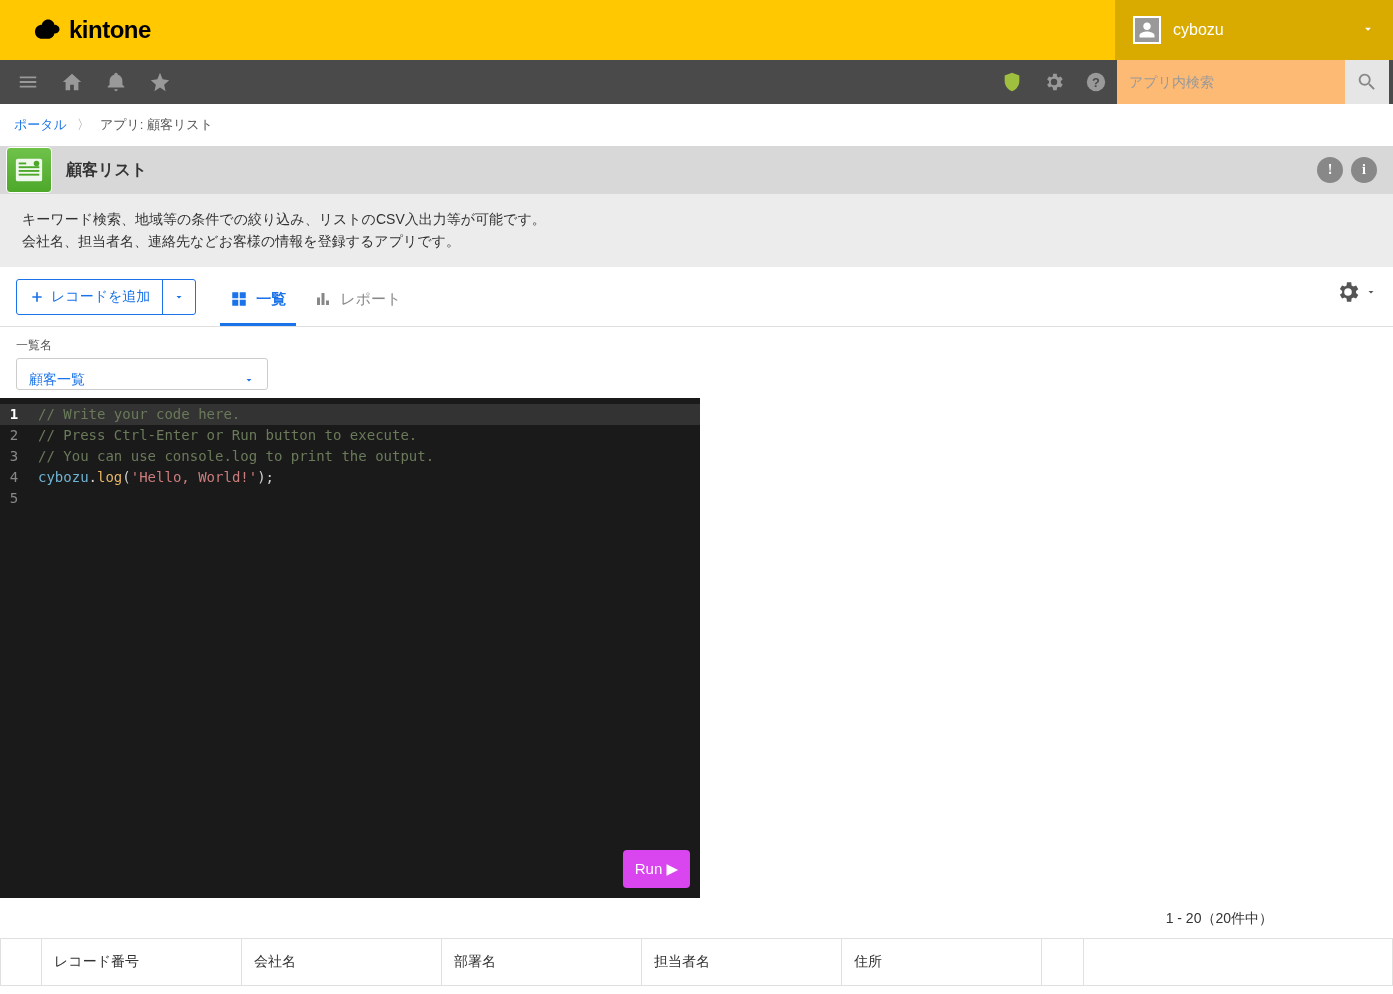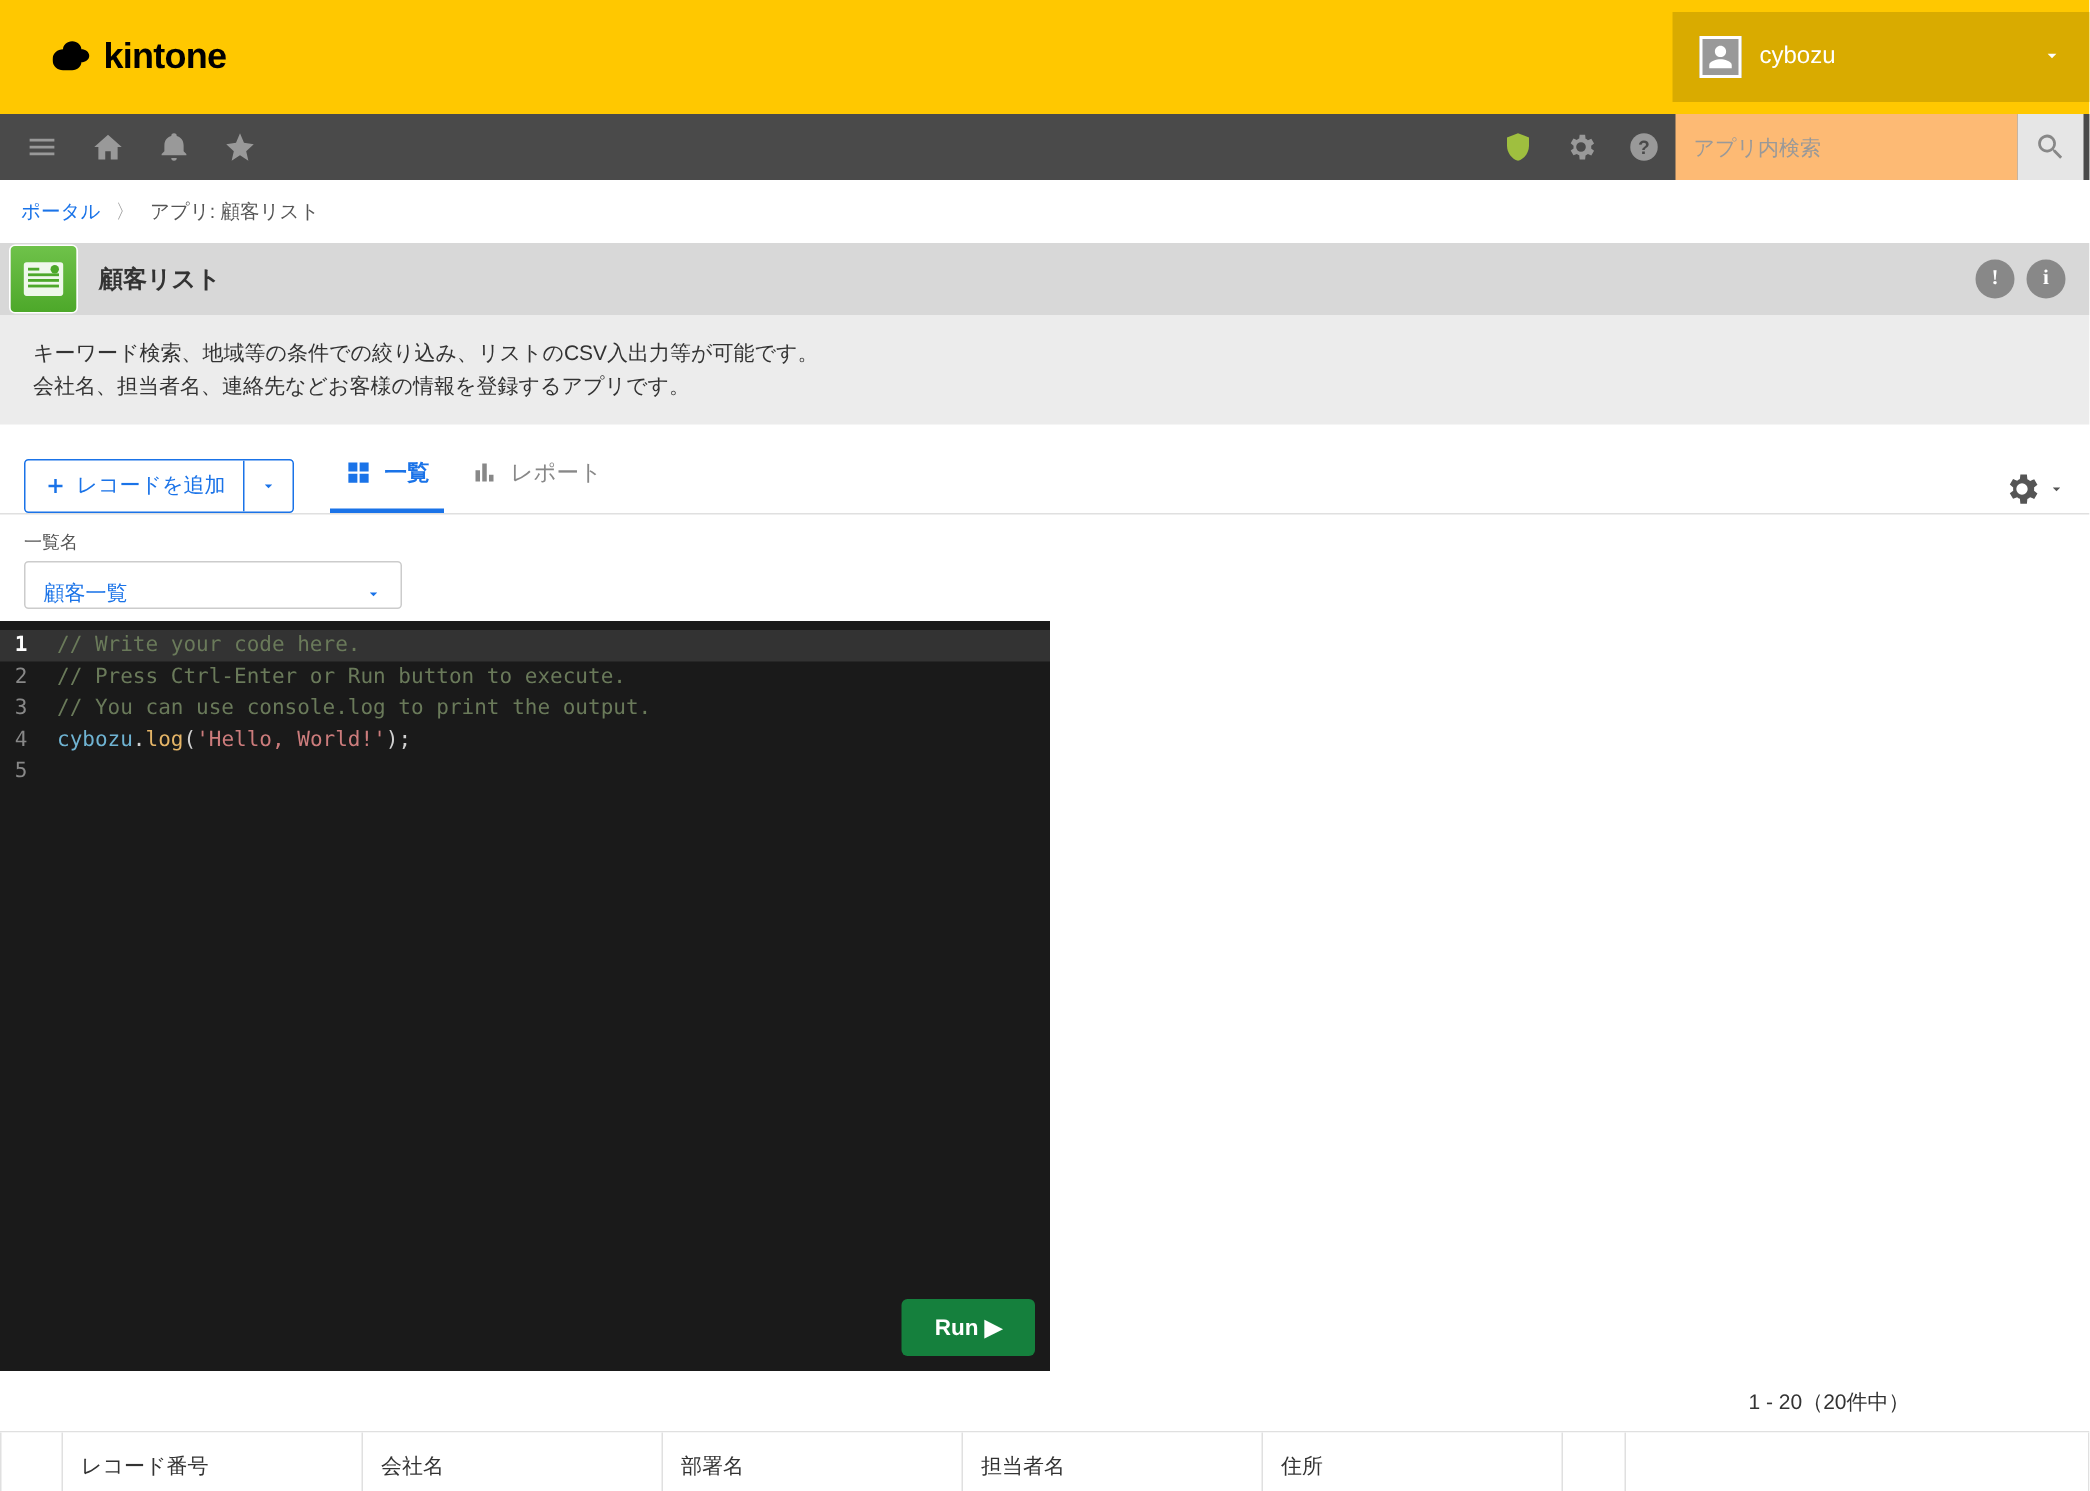--- a/index.html
+++ b/index.html
@@ -1,19 +1,19 @@
 <!DOCTYPE html>
 <html><head>
 <meta charset="utf-8">
 <style>
 * { margin: 0; padding: 0; box-sizing: border-box; }
 body { font-family: -apple-system, BlinkMacSystemFont, "Segoe UI", "Hiragino Sans", Meiryo, sans-serif; font-size: 14px; color: #333; background: #fff; width: 1393px; }
 
 
-.top-header { background: #ffc800; height: 76px; display: flex; align-items: center; justify-content: space-between; padding-left: 35px; }
+.top-header { background: #ffc800; height: 60px; display: flex; align-items: center; justify-content: space-between; padding-left: 35px; }
 .logo { display: flex; align-items: center; gap: 6px; }
 .logo-cloud { width: 28px; height: 24px; }
 .logo-text { font-size: 24px; font-weight: 700; color: #000; letter-spacing: -0.5px; }
 .user-area { background: #d9ab00; height: 60px; width: 278px; display: flex; align-items: center; padding: 0 18px; gap: 12px; cursor: pointer; position: relative; }
 .avatar { width: 28px; height: 28px; background: #999; display: flex; align-items: center; justify-content: center; border: 2px solid #fff; }
 .avatar svg { width: 18px; height: 18px; fill: #fff; }
 .username { color: #fff; font-size: 16px; font-weight: 500; }
 .user-chevron { margin-left: auto; color: #fff; }
 
 
@@ -41,21 +41,21 @@
 .app-icon { width: 46px; height: 46px; border-radius: 4px; background: linear-gradient(#6fc24a,#4da82a); display: flex; align-items: center; justify-content: center; border: 1px solid #fff; margin-left: 6px; }
 .app-icon svg { width: 30px; height: 28px; fill: #fff; }
 .app-title { font-size: 16px; font-weight: 700; color: #333; }
 .app-titlebar-right { margin-left: auto; display: flex; gap: 8px; }
 .round-btn { width: 26px; height: 26px; border-radius: 50%; background: #888; color: #fff; display: flex; align-items: center; justify-content: center; font-size: 14px; font-weight: bold; cursor: pointer; font-family: Georgia, serif;}
 
 
 .app-desc { background: #ececec; padding: 14px 22px; font-size: 14px; line-height: 1.6; color: #333; }
 
 
-.action-row { display: flex; align-items: flex-end; padding: 12px 16px 0 16px; border-bottom: 1px solid #e0e0e0; height: 60px; }
+.action-row { display: flex; align-items: flex-start; padding: 12px 16px 0 16px; border-bottom: 1px solid #e0e0e0; height: 60px; }
 .add-record { display: flex; border: 1px solid #1a73e8; border-radius: 3px; overflow: hidden; }
 .add-record-main { display: flex; align-items: center; gap: 6px; padding: 8px 12px; color: #1a73e8; font-size: 14px; cursor: pointer; border-right: 1px solid #1a73e8; }
 .add-record-main svg { width: 16px; height: 16px; stroke: #1a73e8; stroke-width: 2.5; fill: none; }
 .add-record-drop { width: 32px; display: flex; align-items: center; justify-content: center; cursor: pointer; }
 .add-record-drop svg { width: 12px; height: 12px; fill: #1a73e8; }
 .tabs { display: flex; margin-left: 24px; gap: 8px; align-self: flex-end;}
 .tab { display: flex; align-items: center; gap: 8px; padding: 10px 10px 14px 10px; font-size: 15px; cursor: pointer; color: #888; border-bottom: 3px solid transparent; }
 .tab.active { color: #1a73e8; font-weight: 700; border-bottom-color: #1a73e8; }
 .tab svg { width: 18px; height: 18px; }
 .tab.active svg { fill: #1a73e8; }
@@ -78,21 +78,21 @@
 .line { display: flex; height: 21px; line-height: 21px; }
 .line.active { background: #333; }
 .gutter { width: 28px; text-align: center; color: #888; user-select: none; }
 .line.active .gutter { color: #fff; font-weight: 700; }
 .code { white-space: pre; padding-left: 10px; }
 .c-comment { color: #6a7a5a; }
 .c-kw { color: #6fb3d2; }
 .c-punc { color: #d0d0d0; }
 .c-fn { color: #e5b567; }
 .c-str { color: #cc7c7c; }
-.run-btn { position: absolute; bottom: 10px; right: 10px; background: #15803d; color: #fff; border: none; border-radius: 4px; padding: 10px 22px; font-size: 15px; font-weight: 700; cursor: pointer; display: flex; align-items: center; gap: 6px; }
+.run-btn { position: absolute; bottom: 10px; right: 10px; background: #d946ef; color: #fff; border: none; border-radius: 4px; padding: 10px 12px; font-size: 15px; font-weight: 400; cursor: pointer; display: flex; align-items: center; gap: 6px; }
 
 
 .pager { text-align: right; padding: 12px 120px 10px 0; font-size: 14px; color: #333; }
 .grid { display: flex; border-top: 1px solid #e0e0e0; }
 .grid-cell { border-right: 1px solid #e0e0e0; border-bottom: 1px solid #e0e0e0; padding: 14px 12px; font-size: 14px; color: #333; background: #fff; }
 .grid-cell.narrow { width: 42px; }
 .grid-cell:first-child { border-left: 1px solid #e0e0e0; }
 </style>
 </head>
 <body>

